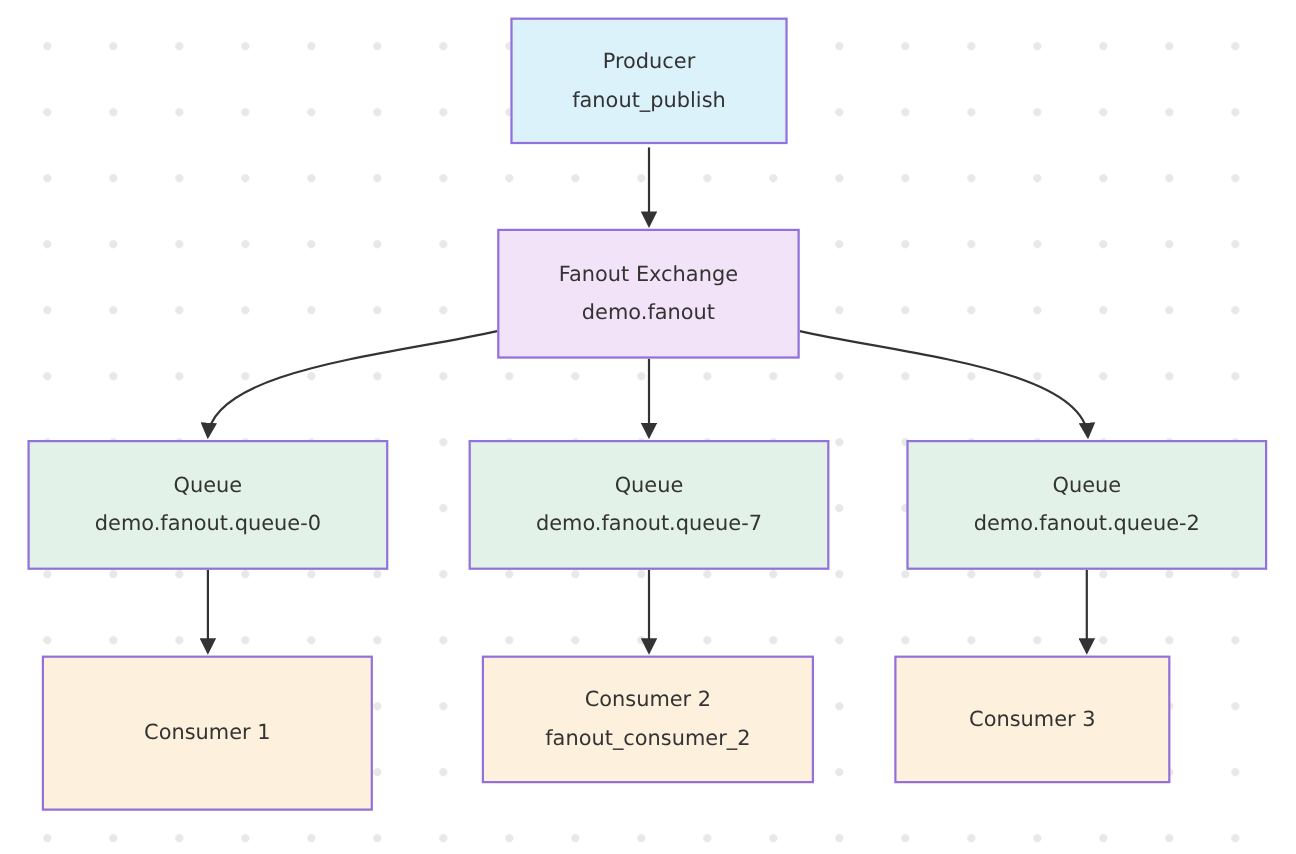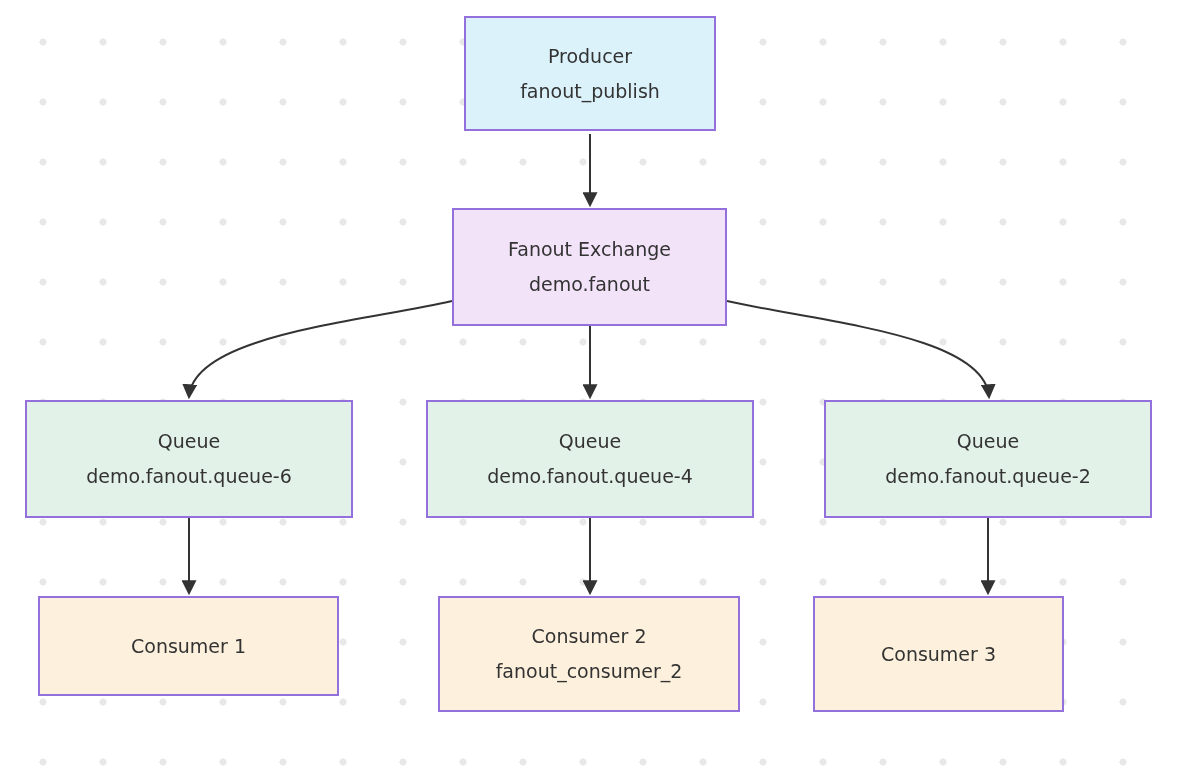--- a/index.html
+++ b/index.html
@@ -81,34 +81,34 @@
     <div class="line">fanout_publish</div>
   </div>
 
   <div class="node node-exchange" style="left:452px; top:208px; width:275px; height:118px;">
     <div class="line">Fanout Exchange</div>
     <div class="line">demo.fanout</div>
   </div>
 
   <div class="node node-queue" style="left:25px; top:400px; width:328px; height:118px;">
     <div class="line">Queue</div>
-    <div class="line">demo.fanout.queue-6</div>
+    <div class="line">demo.fanout.queue-0</div>
   </div>
 
   <div class="node node-queue" style="left:426px; top:400px; width:328px; height:118px;">
     <div class="line">Queue</div>
-    <div class="line">demo.fanout.queue-4</div>
+    <div class="line">demo.fanout.queue-7</div>
   </div>
 
   <div class="node node-queue" style="left:824px; top:400px; width:328px; height:118px;">
     <div class="line">Queue</div>
     <div class="line">demo.fanout.queue-2</div>
   </div>
 
-  <div class="node node-consumer" style="left:38px; top:596px; width:301px; height:100px;">
+  <div class="node node-consumer" style="left:38px; top:596px; width:301px; height:141px;">
     <div class="line">Consumer 1</div>
   </div>
 
   <div class="node node-consumer" style="left:438px; top:596px; width:302px; height:116px;">
     <div class="line">Consumer 2</div>
     <div class="line">fanout_consumer_2</div>
   </div>
 
   <div class="node node-consumer" style="left:813px; top:596px; width:251px; height:116px;gap:20px;">
     <div class="line">Consumer 3</div>

